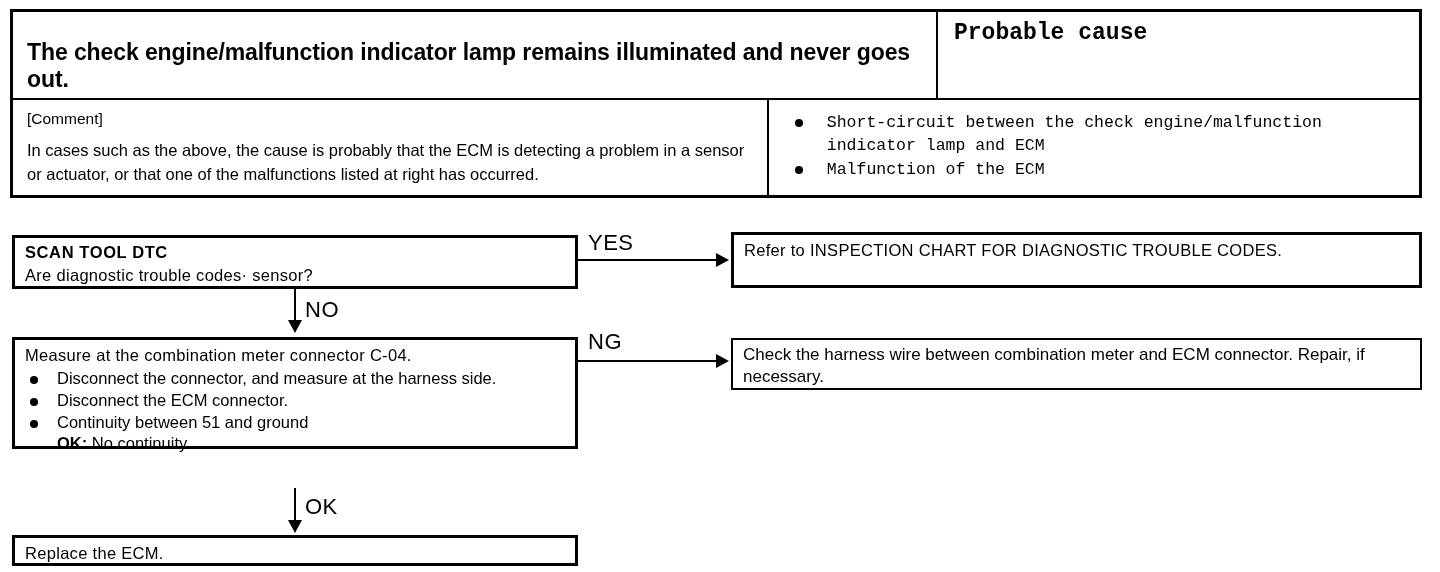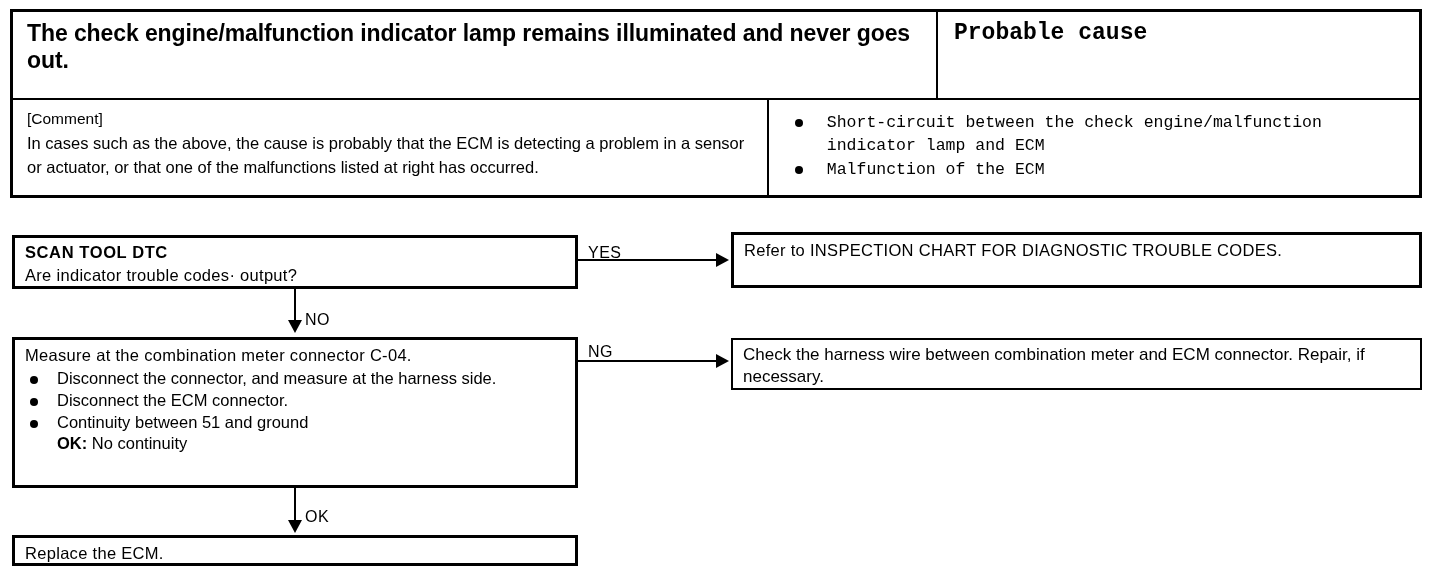--- a/index.html
+++ b/index.html
@@ -47,35 +47,36 @@
     border-left: 2px solid #000;
     padding: 8px 14px 4px 16px;
     font-family: Liberation Mono, monospace;
   }
 
   .symptom-title {
     font-size: 23px;
     font-weight: bold;
     line-height: 1.18;
     letter-spacing: -0.1px;
+    margin-top: 19px;
   }
   .cause-title {
     font-size: 23px;
     font-weight: bold;
     line-height: 1.18;
   }
 
   .comment-label {
     font-size: 15.5px;
     line-height: 1.42;
   }
   .comment-body {
     font-size: 16.5px;
     line-height: 1.46;
-    margin-top: 1px;
+    margin-top: 8px;
     max-width: 890px;
   }
 
   
   .cause-list {
     list-style: none;
     margin: 3px 0 0 0;
     padding: 0;
   }
   .cause-list li {
@@ -101,21 +102,21 @@
   .fbox {
     position: absolute;
     box-sizing: border-box;
     border: 3px solid #000;
     background: #fff;
     padding: 4px 4px 4px 10px;
   }
   .fbox.thin { border-width: 2px; }
 
   .box-q      { left: 12px;  top: 235px; width: 566px; height: 54px; }
-  .box-meas   { left: 12px;  top: 337px; width: 566px; height: 151px; }
+  .box-meas   { left: 12px;  top: 337px; width: 566px; height: 112px; }
   .box-repl   { left: 12px;  top: 535px; width: 566px; height: 31px; }
   .box-refer  { left: 731px; top: 232px; width: 691px; height: 56px; }
   .box-check  { left: 731px; top: 338px; width: 691px; height: 52px; }
 
   .f-bold {
     font-size: 16.5px;
     font-weight: bold;
     line-height: 1.32;
     letter-spacing: 0.6px;
   }
@@ -173,24 +174,23 @@
   }
   .arrow-down {
     position: absolute;
     width: 0; height: 0;
     border-left: 7px solid transparent;
     border-right: 7px solid transparent;
     border-top: 13px solid #000;
   }
   .edge-label {
     position: absolute;
-    font-size: 16px;
+    font-size: 22px;
     letter-spacing: 0.5px;
     line-height: 1;
-    margin-top: 13px;
   }
 
   
   .yes-line   { left: 578px; top: 259px; width: 140px; }
   .yes-arrow  { left: 716px; top: 253px; }
   .yes-label  { left: 588px; top: 232px; }
 
   .ng-line    { left: 578px; top: 360px; width: 140px; }
   .ng-arrow   { left: 716px; top: 354px; }
   .ng-label   { left: 588px; top: 331px; }
@@ -234,21 +234,21 @@
         </li>
       </ul>
     </div>
   </div>
 </div>
 
 <div class="flow">
 
   <div class="fbox box-q">
     <div class="f-bold">SCAN TOOL DTC</div>
-    <div class="f-text">Are indicator trouble codes· output?</div>
+    <div class="f-text">Are diagnostic trouble codes· sensor?</div>
   </div>
 
   <div class="hline yes-line"></div>
   <div class="arrow-right yes-arrow"></div>
   <div class="edge-label yes-label">YES</div>
 
   <div class="fbox box-refer">
     <div class="f-text">Refer to INSPECTION CHART FOR DIAGNOSTIC TROUBLE CODES.</div>
   </div>
 

